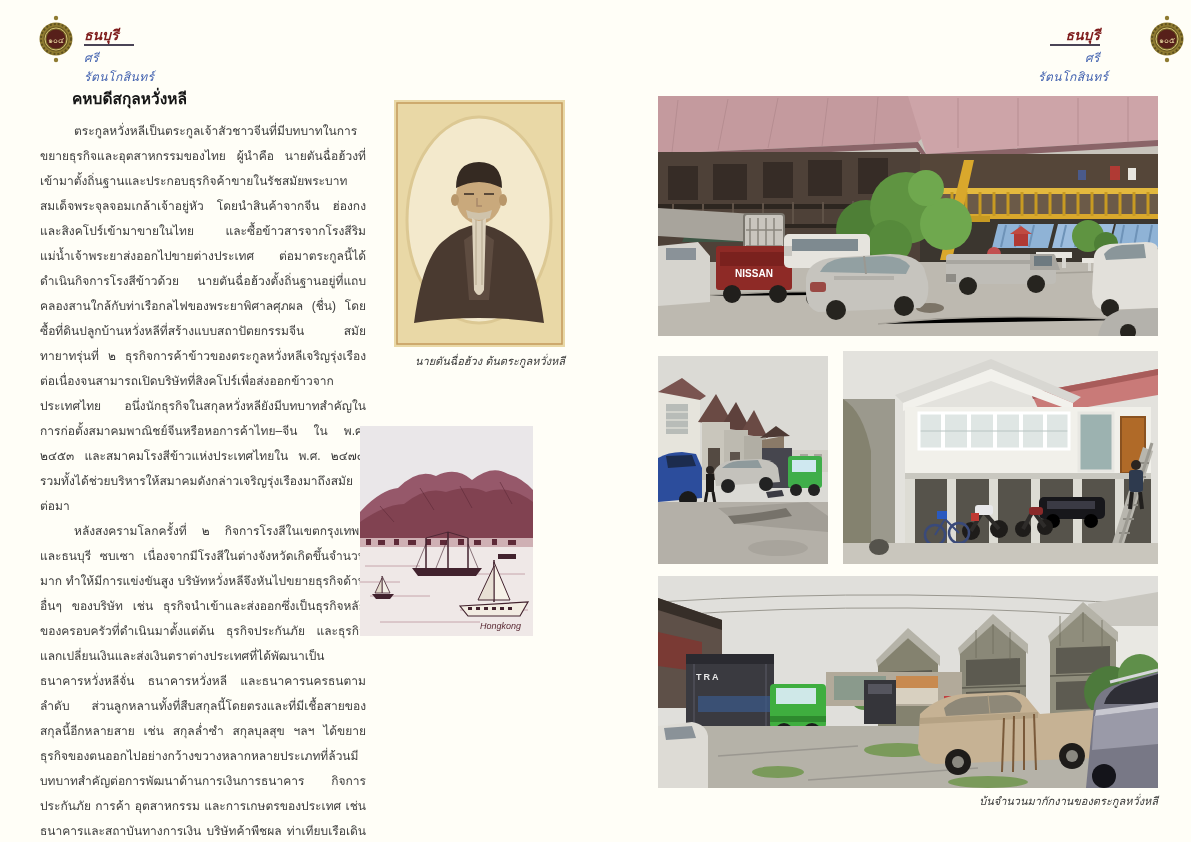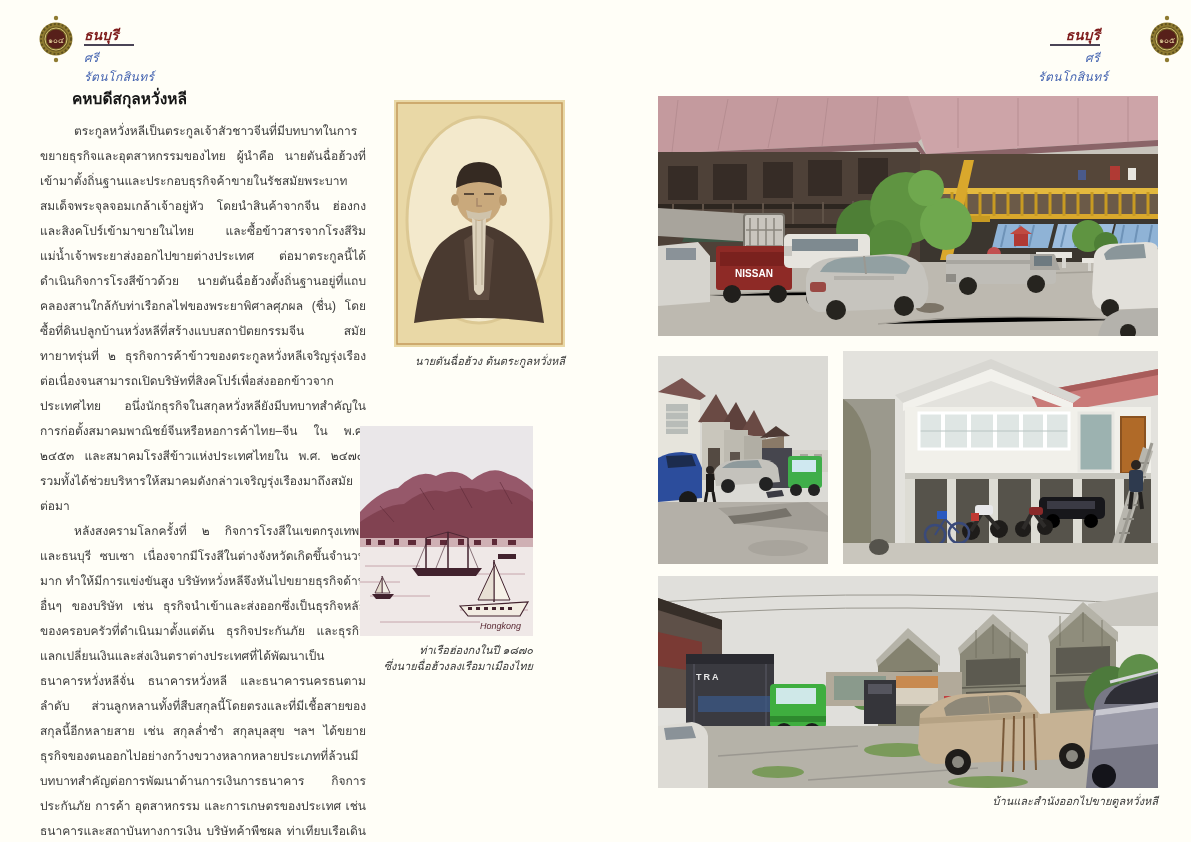--- a/index.html
+++ b/index.html
@@ -154,24 +154,20 @@
     </g>
 
     <g>
       <path d="M12 168 L34 168 L30 173 L16 173 Z" fill="#42222e"></path>
       <path d="M22 150 L30 167 L22 167 Z" fill="#f4efe6" stroke="#42222e" stroke-width=".8"></path>
       <path d="M22 152 L15 167 L22 167 Z" fill="#e4dccd" stroke="#42222e" stroke-width=".8"></path>
     </g>
     <rect x="138" y="128" width="18" height="5" fill="#42222e"></rect>
     <text x="120" y="203" font-size="9" font-style="italic" fill="#5a2a34">Hongkong</text>
   </svg>
-  <figcaption class="caption" style="width:173px;margin-top:6px;">
-    <span style="display:block;">ท่าเรือฮ่องกงในปี ๑๘๗๐</span>
-    <span style="display:block;">ซึ่งนายฉื่อฮ้วงลงเรือมาเมืองไทย</span>
-  </figcaption>
 </figure>
 
 <figure class="abs" style="left:650px;top:88px;">
   <svg class="photo" width="500" height="240" viewBox="0 0 500 240">
     <rect width="500" height="240" fill="#c8c4bc"></rect>
 
     <path d="M0 0 L310 0 L260 46 L0 58 Z" fill="#c49a9e"></path>
     <path d="M250 0 L500 0 L500 44 L268 58 Z" fill="#cda4a8"></path>
     <path d="M0 58 L260 46 L268 58 L500 44 L500 50 L268 64 L258 52 L0 64 Z" fill="#8a6468"></path>
     <g stroke="#b28a8e" stroke-width="1" opacity=".8">
@@ -637,14 +633,14 @@
       <path d="M438 134 L500 126 L500 132 L437 140 Z" fill="#c8c8d0"></path>
       <line x1="452" y1="106" x2="500" y2="94" stroke="#d8d8dc" stroke-width="3"></line>
       <circle cx="446" cy="200" r="12" fill="#14141a"></circle>
     </g>
 
     <g>
       <path d="M0 150 L34 146 Q48 148 50 160 L50 212 L0 212 Z" fill="#dddbd5"></path>
       <path d="M6 152 L34 150 L38 162 L8 164 Z" fill="#8a9298"></path>
     </g>
   </svg>
-  <figcaption class="caption" style="width:500px;margin-top:5px;">บ้านและสำนังออกไปขายตูลหวั่งหลี</figcaption>
+  <figcaption class="caption" style="width:500px;margin-top:5px;">บ้นจำนวนมากักงานของตระกูลหวั่งหลี</figcaption>
 </figure>
 
 </body></html>

